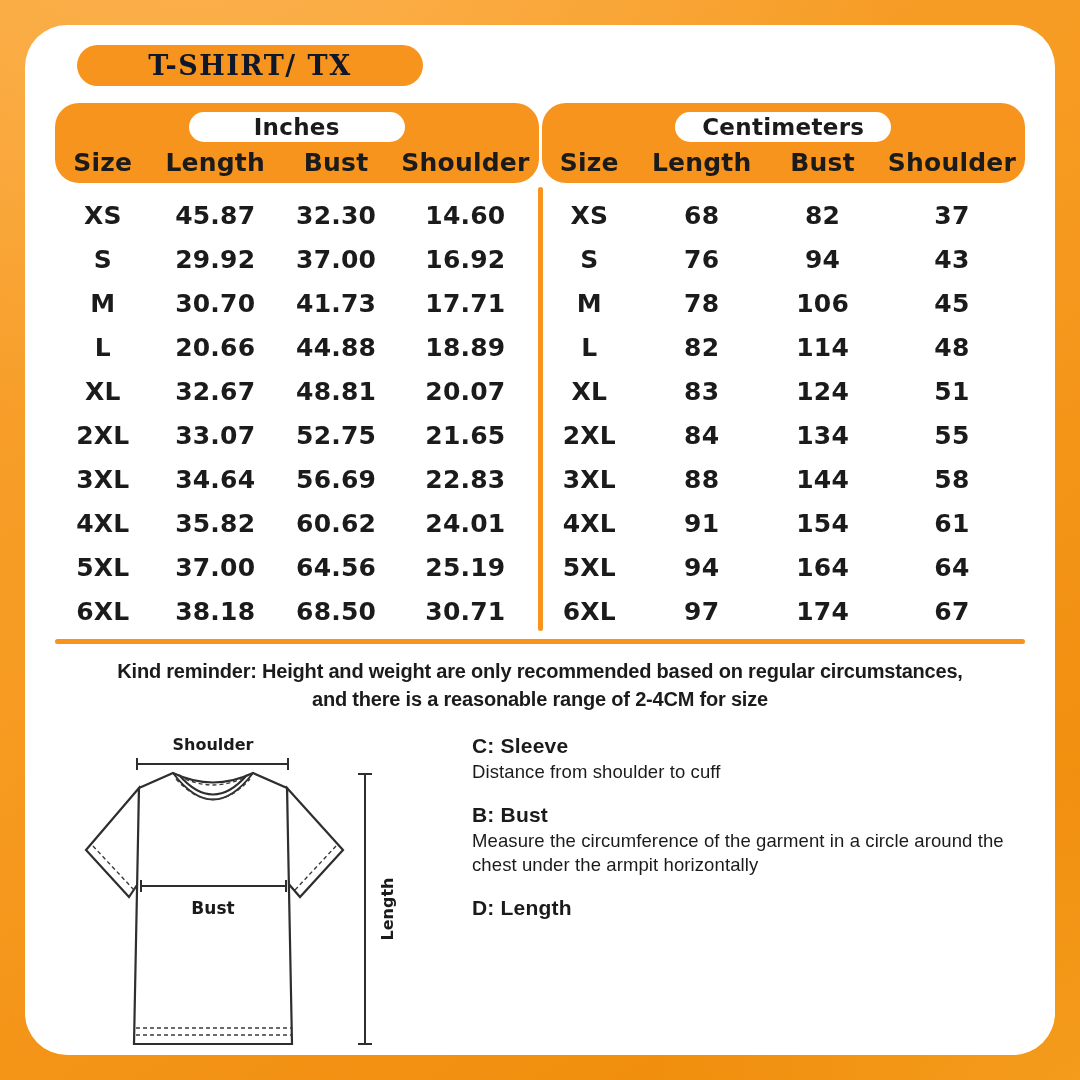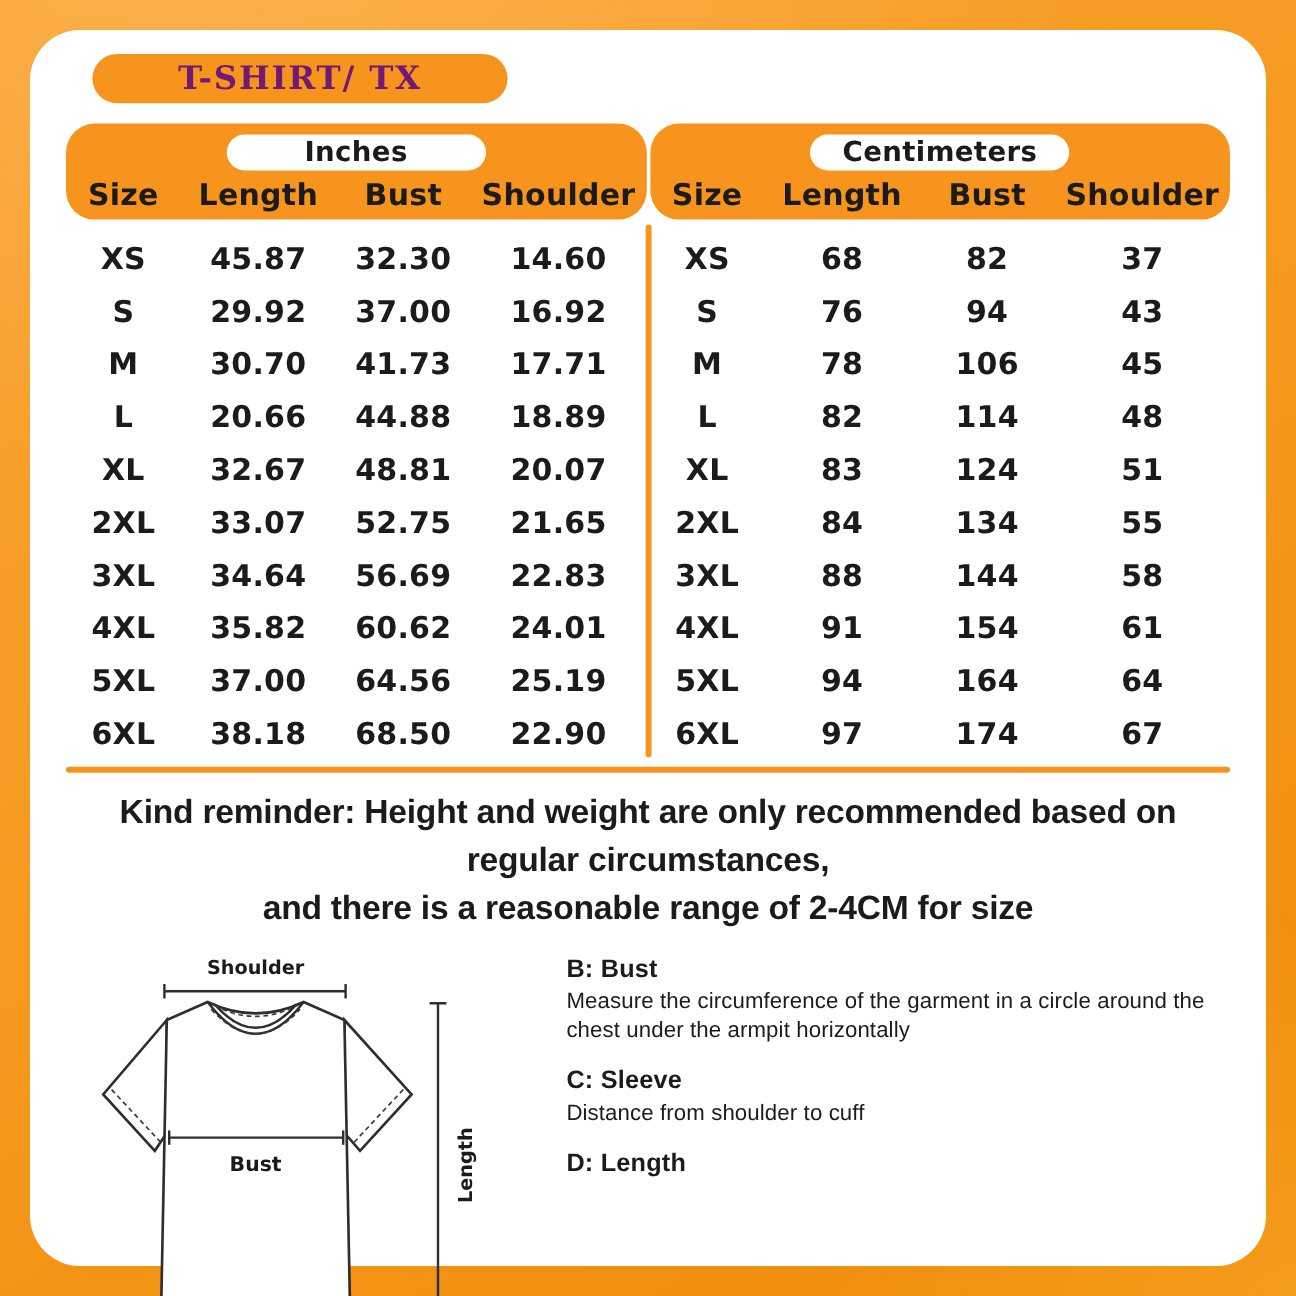--- a/index.html
+++ b/index.html
@@ -21,21 +21,21 @@
     position:absolute; left:25px; top:25px; width:1030px; height:1030px;
     background:var(--card); border-radius:42px; padding:20px 30px 0 30px;
   }
   
   .title-pill{
     margin-left:22px; width:346px; height:41px; background:var(--accent);
     border-radius:21px; display:flex; align-items:center; justify-content:center;
   }
   .title-pill span{
     font-family:"DejaVu Serif","Liberation Serif",serif;
-    font-weight:bold; color:#701a75; font-size:27px; letter-spacing:1.5px;
+    font-weight:bold; color:#0f172a; font-size:27px; letter-spacing:1.5px;
   }
   
   .tables{position:relative; margin-top:17px; display:flex; gap:3px;}
   .stable{flex:1; min-width:0;}
   .band{
     position:relative; height:80px; background:var(--accent); border-radius:24px;
     padding-top:9px;
   }
   .unit-pill{
     margin:0 auto; width:max-content; min-width:216px; height:30px; background:#fff;
@@ -54,21 +54,21 @@
     height:44px; align-items:center;
   }
   .trow span{font-size:25px; font-weight:bold; text-align:center; letter-spacing:.2px;}
   .vdivider{
     position:absolute; left:calc(50% - 2px); top:84px; bottom:2px; width:5px;
     background:var(--accent); border-radius:3px; z-index:2;
   }
   .hrule{height:5px; background:var(--accent); border-radius:3px; margin:6px 0 0 0;}
   
   .reminder{
-    margin-top:13px; text-align:center; font-weight:bold; font-size:28px;
+    margin-top:13px; text-align:center; font-weight:bold; font-size:20px;
     line-height:1.42; letter-spacing:-0.2px;
     font-family:"Liberation Sans","DejaVu Sans",sans-serif;
   }
   
   .bottom{display:flex; margin-top:8px;}
   .diagram{width:405px; height:332px; flex:0 0 auto;}
   .defs{flex:1; padding:12px 0 0 12px;}
   .def{margin-bottom:19px;}
   .def h3{font-size:21px; font-weight:bold; margin-bottom:2px; letter-spacing:.2px;
     font-family:"Liberation Sans","DejaVu Sans",sans-serif;}
@@ -159,21 +159,21 @@
           <div class="trow">
             <span>5XL</span>
             <span>37.00</span>
             <span>64.56</span>
             <span>25.19</span>
           </div>
           <div class="trow">
             <span>6XL</span>
             <span>38.18</span>
             <span>68.50</span>
-            <span>22.90</span>
+            <span>30.71</span>
           </div>
         </div>
     </section>
 
     <section class="stable">
       <header class="band">
         <div class="unit-pill">
           <span>Centimeters</span>
         </div>
         <div class="cols">
@@ -285,26 +285,26 @@
       <text x="158" y="192" font-size="17" text-anchor="middle">Bust</text>
 
       <line class="ln" x1="310" y1="52" x2="310" y2="322"></line>
       <line class="ln" x1="303" y1="52" x2="317" y2="52"></line>
       <line class="ln" x1="303" y1="322" x2="317" y2="322"></line>
       <text x="338" y="187" font-size="16" text-anchor="middle" transform="rotate(-90 338 187)">Length</text>
     </svg>
 
     <div class="defs">
         <div class="def">
+          <h3>C: Sleeve</h3>
+          <p>Distance from shoulder to cuff</p>
+        </div>
+        <div class="def">
           <h3>B: Bust</h3>
           <p>Measure the circumference of the garment in a circle around the chest under the armpit horizontally</p>
         </div>
         <div class="def">
-          <h3>C: Sleeve</h3>
-          <p>Distance from shoulder to cuff</p>
-        </div>
-        <div class="def">
           <h3>D: Length</h3>
         </div>
       </div>
   </div>
 
 </div>
 
 </body></html>

